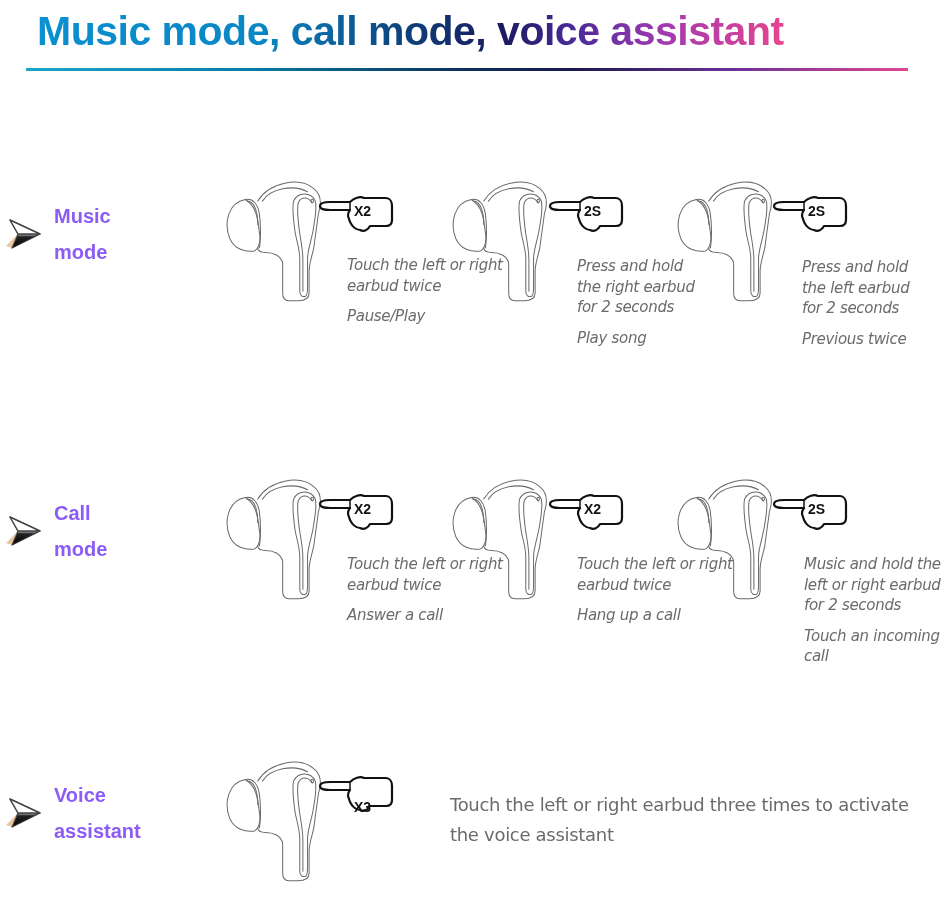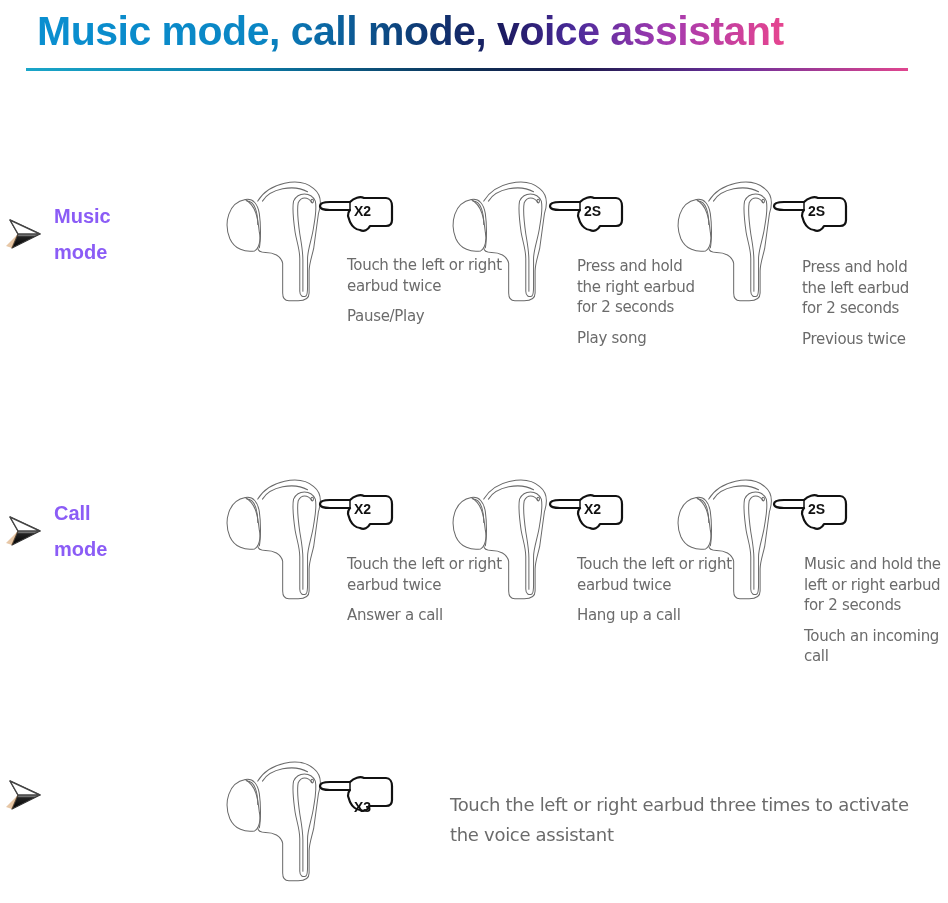--- a/index.html
+++ b/index.html
@@ -29,21 +29,21 @@
     }
 
     .item { position: absolute; }
     .earbud { position: absolute; }
     .desc {
       position: absolute; font-family: "DejaVu Sans", sans-serif;
       font-size: 15px; line-height: 20.5px; color: #6b6b6b; white-space: nowrap;
       letter-spacing: -0.3px;
     }
     .desc .action { margin-top: 10px; display: block; }
-    .desc .line { display: block; }
+    .desc .line { display: block; font-style: italic; }
 
     .voice-desc {
       position: absolute; left: 450px; top: 790px;
       font-family: "DejaVu Sans", sans-serif; font-size: 18px; line-height: 30px;
       color: #6b6b6b; width: 470px; letter-spacing: -0.3px;
     }
   </style>
 </head>
 <body>
 
@@ -209,20 +209,22 @@
     <span class="line">for 2 seconds</span>
     <span class="line action">Touch an incoming</span>
     <span class="line">call</span>
   </div>
 </div>
 
 <div class="section-label" style="top:777px;">
   <svg class="arrow">
       <use href="#arrow"></use>
     </svg>
+  <div class="label-text">Voice
+assistant</div>
 </div>
 
 <div class="item">
   <svg class="earbud" style="left:222px;top:740px;width:140px;height:160px;">
       <use href="#earbud"></use>
     </svg>
   <div style="position:absolute;left:316px;top:774px;width:80px;height:40px;">
     <svg width="80" height="40">
         <use href="#hand"></use>
       </svg>

